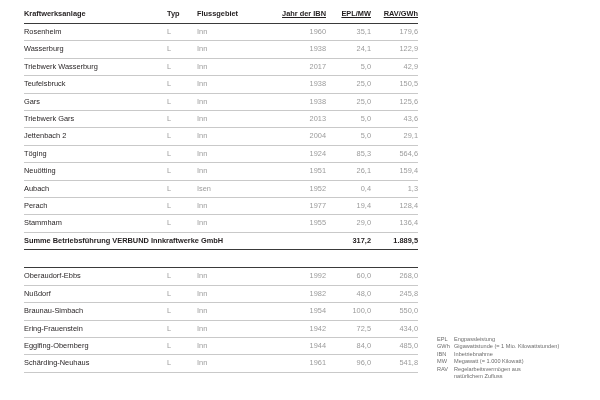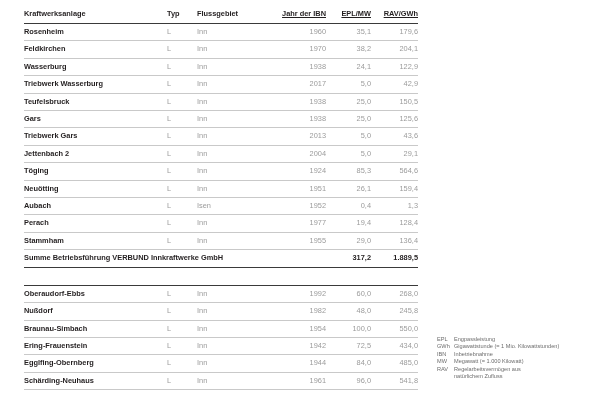--- a/index.html
+++ b/index.html
@@ -64,21 +64,21 @@
     line-height: 18px;
     text-align: left;
   }
   tr.hdr th.num { text-align: right; text-decoration: underline; }
 
   
   tr.row td {
     border-bottom: 0.8px solid #c9c9c9;
   }
   td.name {
-    font-weight: bold;
+    font-weight: normal;
     color: #231f20;
   }
   td.typ, td.fg {
     color: #9b9b9b;
     font-weight: normal;
   }
   td.num {
     text-align: right;
     color: #9b9b9b;
     font-weight: normal;
@@ -165,28 +165,20 @@
       <tbody id="tbody-main">
           <tr class="row">
             <td class="name">Rosenheim</td>
             <td class="typ">L</td>
             <td class="fg">Inn</td>
             <td class="num">1960</td>
             <td class="num">35,1</td>
             <td class="num">179,6</td>
           </tr>
           <tr class="row">
-            <td class="name">Feldkirchen</td>
-            <td class="typ">L</td>
-            <td class="fg">Inn</td>
-            <td class="num">1970</td>
-            <td class="num">38,2</td>
-            <td class="num">204,1</td>
-          </tr>
-          <tr class="row">
             <td class="name">Wasserburg</td>
             <td class="typ">L</td>
             <td class="fg">Inn</td>
             <td class="num">1938</td>
             <td class="num">24,1</td>
             <td class="num">122,9</td>
           </tr>
           <tr class="row">
             <td class="name">Triebwerk Wasserburg</td>
             <td class="typ">L</td>

